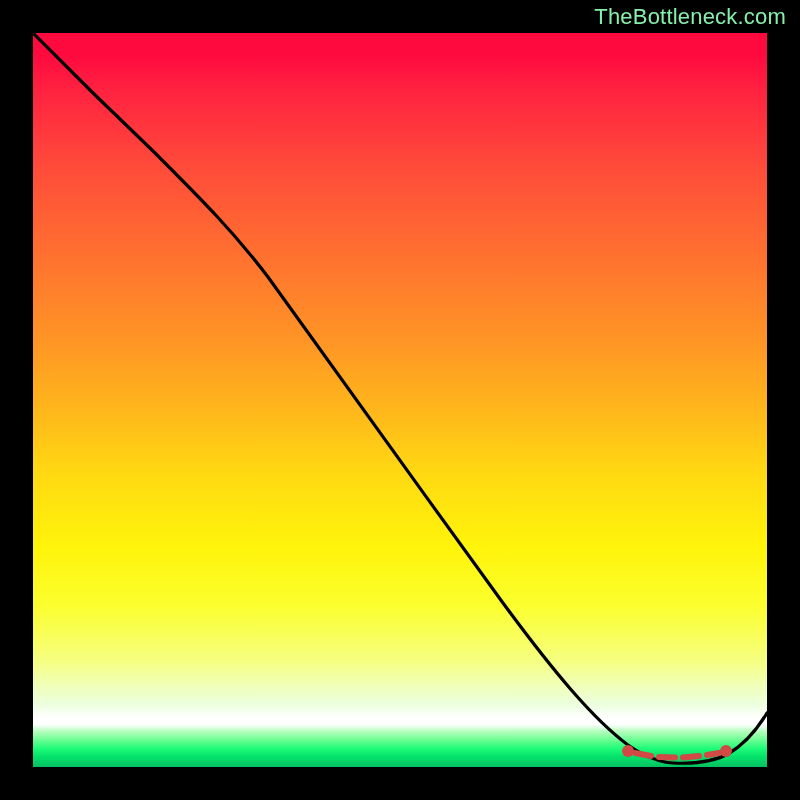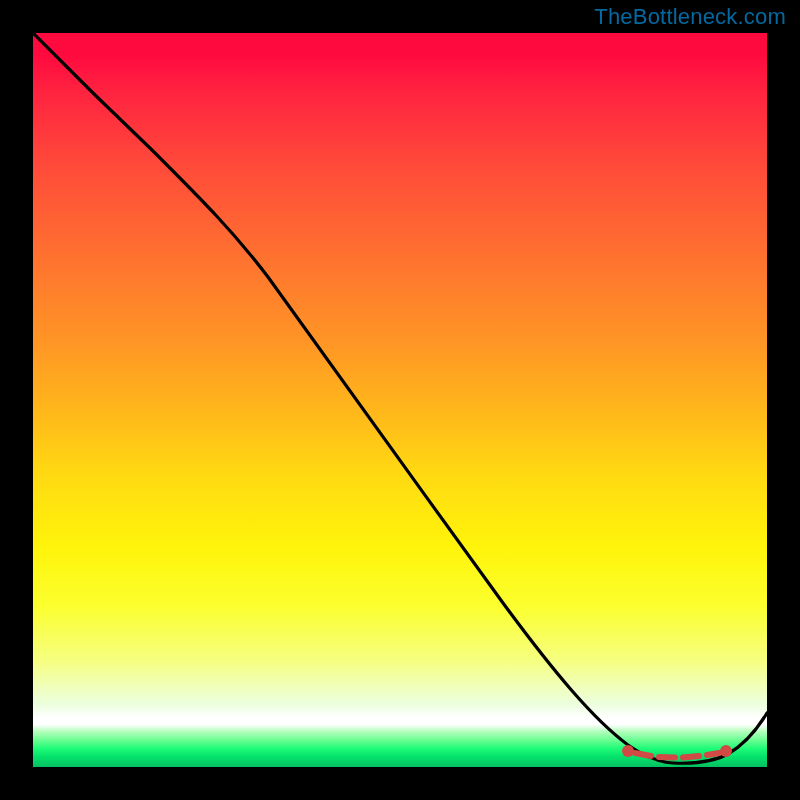--- a/index.html
+++ b/index.html
@@ -14,21 +14,21 @@
   .frame {
     position: relative;
     width: 800px;
     height: 800px;
     background: #000;
   }
   .watermark {
     position: absolute;
     top: 4px;
     right: 14px;
-    color: #0369a1;
+    color: #86efac;
     font-size: 22px;
     font-weight: 500;
     letter-spacing: 0.2px;
     z-index: 5;
   }
   .plot {
     position: absolute;
     left: 33px;
     top: 33px;
     width: 734px;

